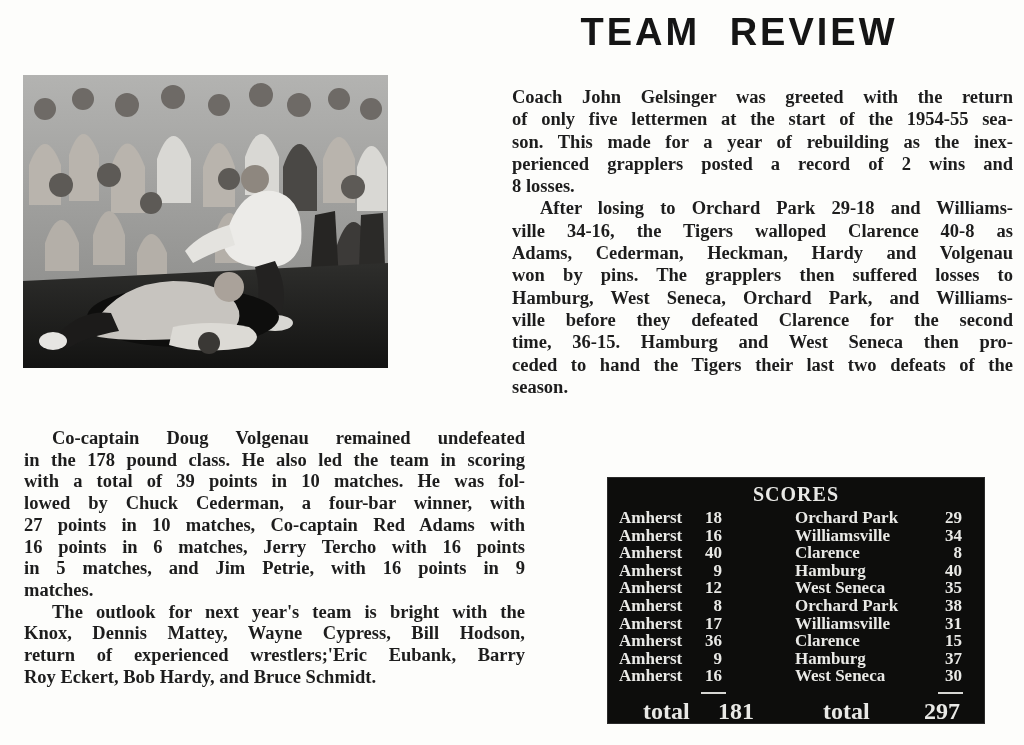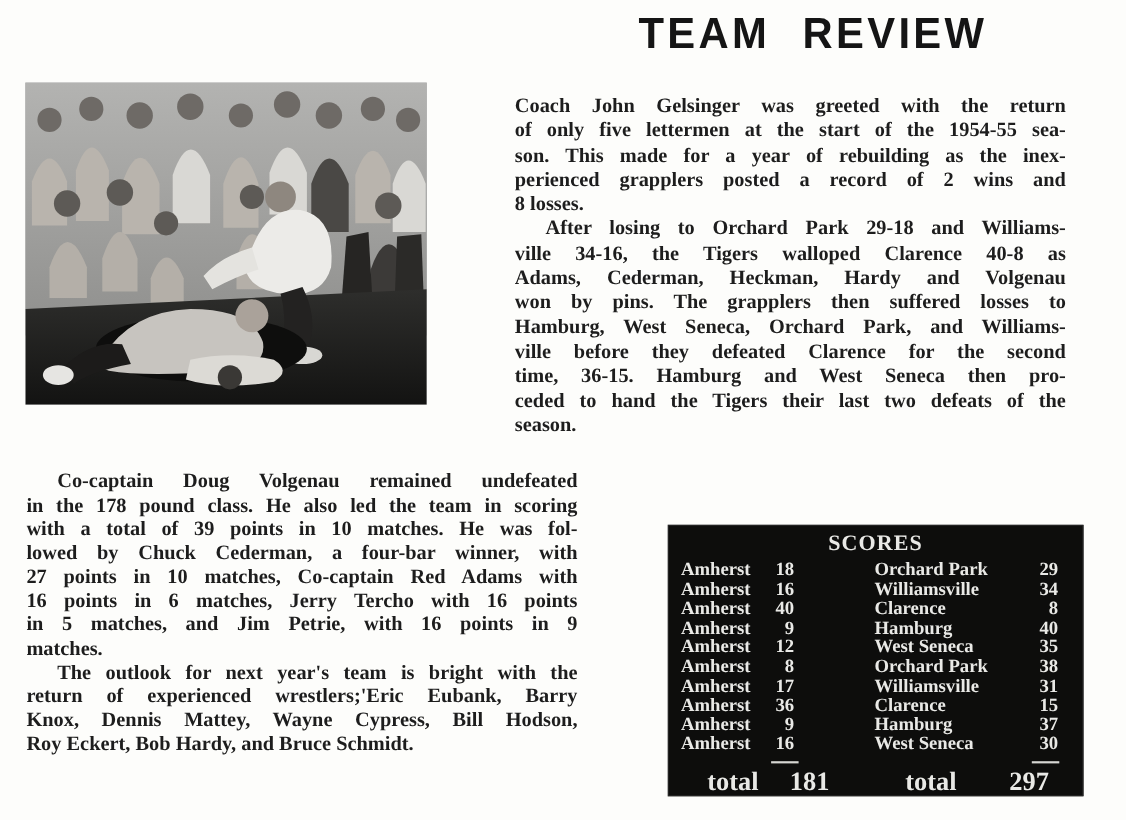--- a/index.html
+++ b/index.html
@@ -33,21 +33,21 @@
   }
   .photo svg{display:block;}
 
   
   .col{
     position:absolute;
     font-weight:bold;
     font-size:18.5px;
     color:#1d1d1d;
   }
-  .col-right{left:468px;top:86px;width:501px;line-height:22.3px;}
+  .col-right{left:512px;top:86px;width:501px;line-height:22.3px;}
   .col-left{left:24px;top:428px;width:501px;line-height:21.7px;}
   .tline{
     text-align:justify;
     text-align-last:justify;
     overflow:hidden;
     white-space:normal;
   }
   .tline.pl{text-align-last:left;}
 
   
@@ -68,21 +68,21 @@
   .srow .home-score{position:absolute;left:66px;width:49px;text-align:right;}
   .srow .opp-name{position:absolute;left:188px;}
   .srow .opp-score{position:absolute;left:306px;width:49px;text-align:right;}
   .dash{position:absolute;top:215px;height:2px;background:#d6d6d3;}
   .dash-left{left:94px;width:25px;}
   .dash-right{left:331px;width:25px;}
   .totals{position:absolute;top:224px;left:0;right:0;height:20px;font-size:24px;line-height:20px;}
   .totals .tlabel-left{position:absolute;left:36px;}
   .totals .tval-left{position:absolute;left:66px;width:49px;text-align:right;padding-left:32px;}
   .totals .tlabel-right{position:absolute;left:216px;}
-  .totals .tval-right{position:absolute;left:304px;width:49px;text-align:center;}
+  .totals .tval-right{position:absolute;left:304px;width:49px;text-align:right;}
 </style>
 </head>
 <body>
 
 <div class="page">
 
   <div class="page-title">TEAM REVIEW</div>
 
   <div class="photo" title="Wrestling squad crowded around the mat watching a coach in a white shirt demonstrate a pin on two wrestlers">
     <svg width="365" height="293" viewBox="0 0 365 293">
@@ -188,22 +188,22 @@
   <div class="col col-left">
       <div class="tline" style="text-indent: 28px;">Co-captain Doug Volgenau remained undefeated</div>
       <div class="tline">in the 178 pound class. He also led the team in scoring</div>
       <div class="tline">with a total of 39 points in 10 matches. He was fol-</div>
       <div class="tline">lowed by Chuck Cederman, a four-bar winner, with</div>
       <div class="tline">27 points in 10 matches, Co-captain Red Adams with</div>
       <div class="tline">16 points in 6 matches, Jerry Tercho with 16 points</div>
       <div class="tline">in 5 matches, and Jim Petrie, with 16 points in 9</div>
       <div class="tline pl">matches.</div>
       <div class="tline" style="text-indent: 28px;">The outlook for next year's team is bright with the</div>
+      <div class="tline">Knox, Dennis Mattey, Wayne Cypress, Bill Hodson,</div>
       <div class="tline">return of experienced wrestlers;'Eric Eubank, Barry</div>
-      <div class="tline">Knox, Dennis Mattey, Wayne Cypress, Bill Hodson,</div>
       <div class="tline pl">Roy Eckert, Bob Hardy, and Bruce Schmidt.</div>
     </div>
 
   <div class="scores">
     <div class="scores-title">SCORES</div>
     <div class="scores-rows">
         <div class="srow">
           <span class="home-name">Amherst</span>
           <span class="home-score">18</span>
           <span class="opp-name">Orchard Park</span>

